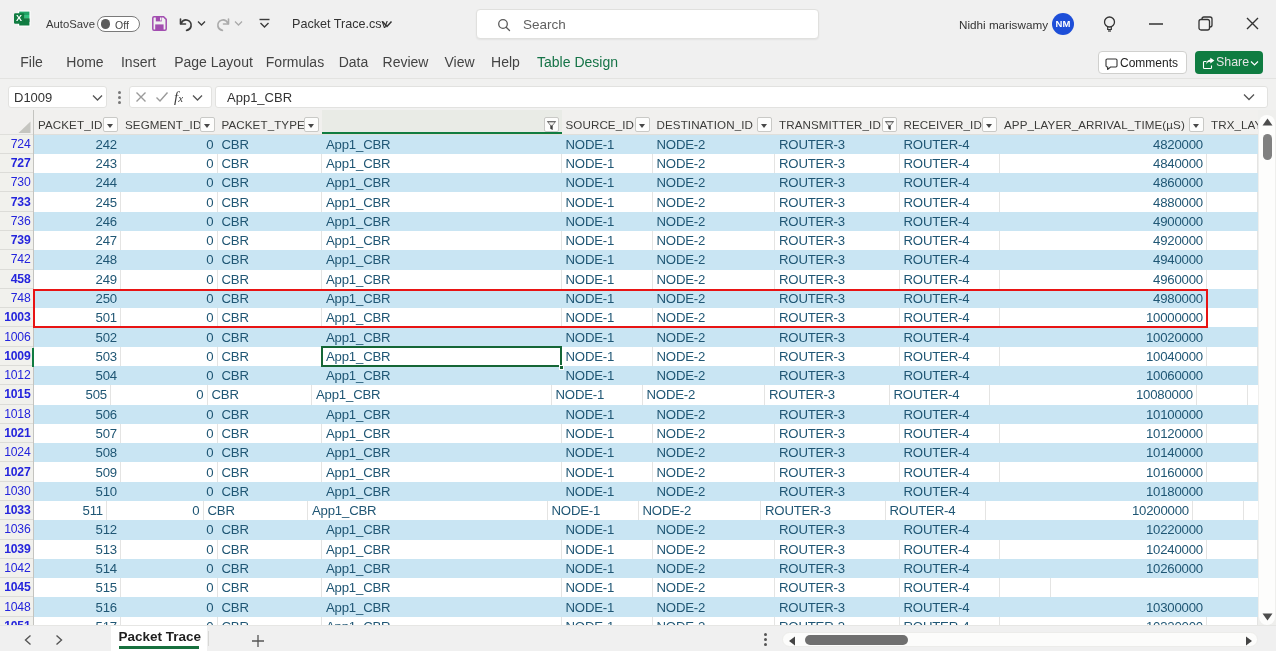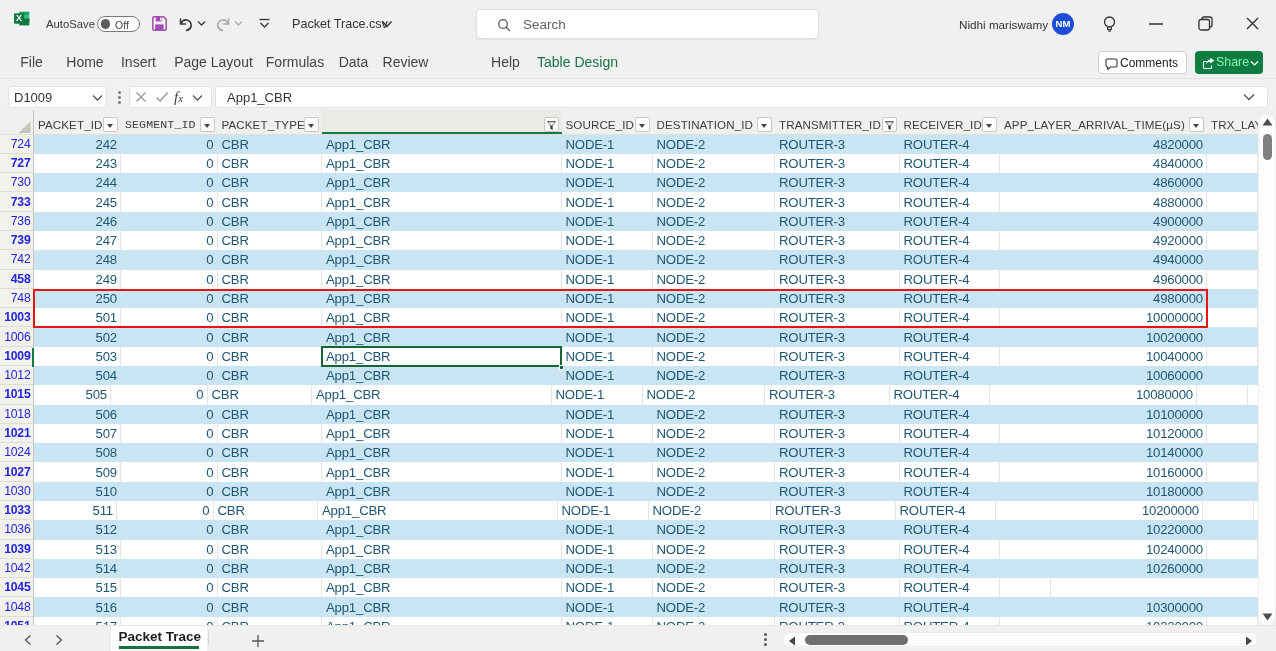--- a/index.html
+++ b/index.html
@@ -44,20 +44,21 @@
 <div id="app">
 <div id="titlebar" class="abs"></div>
 <div id="ribbonrow" class="abs">
       <div class="tab" style="left:-38.5px;width:140px;color:#444">File</div>
       <div class="tab" style="left:15px;width:140px;color:#444">Home</div>
       <div class="tab" style="left:68.5px;width:140px;color:#444">Insert</div>
       <div class="tab" style="left:143.5px;width:140px;color:#444">Page Layout</div>
       <div class="tab" style="left:225px;width:140px;color:#444">Formulas</div>
       <div class="tab" style="left:283.5px;width:140px;color:#444">Data</div>
       <div class="tab" style="left:335.5px;width:140px;color:#444">Review</div>
+      <div class="tab" style="left:389.5px;width:140px;color:#444">View</div>
       <div class="tab" style="left:435.5px;width:140px;color:#444">Help</div>
       <div class="tab" style="left:507.5px;width:140px;color:#157347">Table Design</div>
     </div>
 <div id="fbar" class="abs"></div>
 <svg class="abs" style="left:14px;top:10px" width="17" height="17" viewBox="0 0 17 17">
 <rect x="4" y="0.5" width="12.5" height="16" rx="1" fill="#fff"></rect>
 <rect x="5.2" y="1.6" width="10.2" height="3.4" fill="#21A366"></rect>
 <rect x="5.2" y="5.0" width="5.1" height="3.5" fill="#107C41"></rect>
 <rect x="10.3" y="5.0" width="5.1" height="3.5" fill="#33C481"></rect>
 <rect x="5.2" y="8.5" width="10.2" height="3.5" fill="#185C37"></rect>
@@ -129,21 +130,21 @@
 <svg style="position:absolute;left:6px;top:5.5px" width="13" height="12" viewBox="0 0 13 12">
 <path d="M1 2.2 a1.2 1.2 0 0 1 1.2 -1.2 h8.6 a1.2 1.2 0 0 1 1.2 1.2 v5.6 a1.2 1.2 0 0 1 -1.2 1.2 h-5.3 l-2.8 2.4 v-2.4 h-0.5 a1.2 1.2 0 0 1 -1.2 -1.2 Z" fill="none" stroke="#333" stroke-width="1.1"></path>
       </svg>
 <span style="position:absolute;left:21px;top:4px;font-size:12px;color:#222">Comments</span>
     </div>
 <div class="abs" style="left:1195px;top:51px;width:68px;height:23px;background:#0F7C41;border-radius:4px">
 <svg style="position:absolute;left:7px;top:5.5px" width="13" height="13" viewBox="0 0 13 13">
 <path d="M4.5 4.5 h-2.2 a0.8 0.8 0 0 0 -0.8 0.8 v5.4 a0.8 0.8 0 0 0 0.8 0.8 h6.4 a0.8 0.8 0 0 0 0.8 -0.8 v-2.2" fill="none" stroke="#fff" stroke-width="1.1"></path>
 <path d="M8.3 0.8 L12.4 3.6 L8.3 6.4 V4.8 C6 4.8 4.8 5.9 4.2 7.6 C4.2 4.5 6 2.6 8.3 2.5 Z" fill="#fff"></path>
       </svg>
-<span style="position:absolute;left:21px;top:4px;font-size:12.4px;color:#86efac">Share</span>
+<span style="position:absolute;left:21px;top:4px;font-size:12.4px;color:#e5e5e5">Share</span>
 <svg style="position:absolute;left:55px;top:9px" width="9" height="7" viewBox="0 0 9 7">
         <path d="M1 1.5 L4.5 5 L8 1.5" fill="none" stroke="#fff" stroke-width="1.2"></path>
       </svg>
 </div>
 <div class="wbox" style="left:8px;top:86px;width:99px;height:22px"></div>
 <span class="abs" style="left:14px;top:89.5px;font-size:13px;color:#333">D1009</span>
 <svg class="abs" style="left:92px;top:94px" width="11" height="8" viewBox="0 0 11 8">
       <path d="M1 1.5 L5.5 6 L10 1.5" fill="none" stroke="#555" stroke-width="1.3"></path>
     </svg>
 <div class="abs" style="left:117.5px;top:91px;width:3px;height:3px;border-radius:50%;background:#777"></div>
@@ -170,21 +171,21 @@
         <svg width="34" height="24" style="position:absolute;left:0;top:0">
           <path d="M30.5 11.5 L30.5 23 L18.5 23 Z" fill="#C5C5C0"></path>
         </svg>
       </div>
       <div class="hcell" style="width:87px;">
         <span class="ht" style="">PACKET_ID</span>
         <div class="fbtn" style="right:3px">
           <span class="tri"></span>
         </div>
       </div>
-      <div class="hcell" style="width:96.5px;font-family:Liberation Mono, monospace;">
+      <div class="hcell" style="width:96.5px;">
         <span class="ht" style="">SEGMENT_ID</span>
         <div class="fbtn" style="right:3px">
           <span class="tri"></span>
         </div>
       </div>
       <div class="hcell" style="width:104.5px;">
         <span class="ht" style="">PACKET_TYPE</span>
         <div class="fbtn" style="right:3px">
           <span class="tri"></span>
         </div>
@@ -478,21 +479,21 @@
       <div class="cell txt" style="width:239.5px">App1_CBR</div>
       <div class="cell txt" style="width:91px">NODE-1</div>
       <div class="cell txt" style="width:122.5px">NODE-2</div>
       <div class="cell txt" style="width:124.5px">ROUTER-3</div>
       <div class="cell txt" style="width:100.5px">ROUTER-4</div>
       <div class="cell num" style="width:207px">10180000</div>
       <div class="cell" style="width:51px"></div>
     </div>
     <div class="row w" style="top:500.96px">
       <div class="cell rh" style="width:34px">1033</div>
-      <div class="cell num" style="width:83px">511</div>
+      <div class="cell num" style="width:73px">511</div>
       <div class="cell num" style="width:96.5px">0</div>
       <div class="cell txt" style="width:104.5px">CBR</div>
       <div class="cell txt" style="width:239.5px">App1_CBR</div>
       <div class="cell txt" style="width:91px">NODE-1</div>
       <div class="cell txt" style="width:122.5px">NODE-2</div>
       <div class="cell txt" style="width:124.5px">ROUTER-3</div>
       <div class="cell txt" style="width:100.5px">ROUTER-4</div>
       <div class="cell num" style="width:207px">10200000</div>
       <div class="cell" style="width:51px"></div>
     </div>

